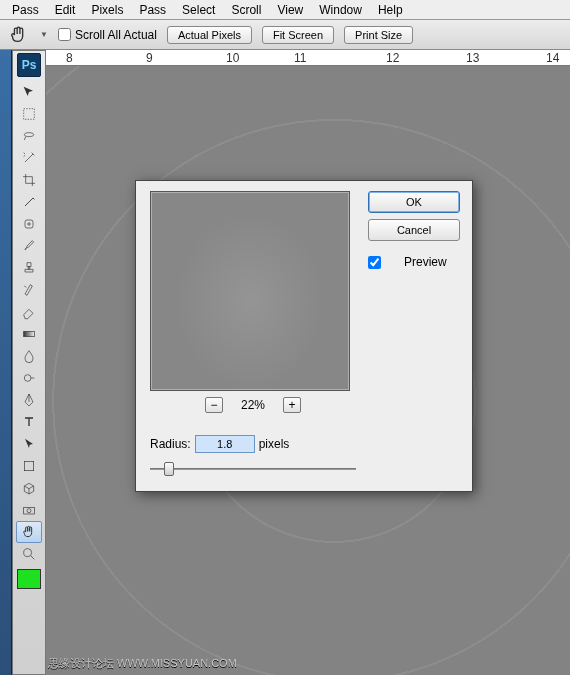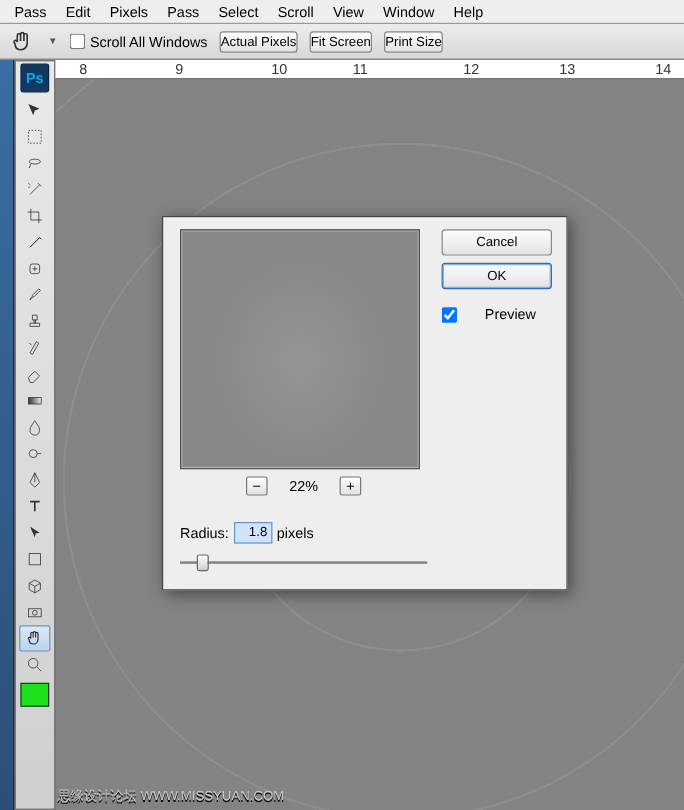--- a/index.html
+++ b/index.html
@@ -6,31 +6,31 @@
 body { width: 570px; height: 675px; background: #4a4a4a; overflow: hidden; position: relative; }
 
 
 .menubar { background: #eee; height: 20px; display: flex; align-items: center; padding: 0 4px; border-bottom: 1px solid #999; }
 .menubar span { padding: 2px 8px; cursor: default; }
 
 
 .optbar { background: linear-gradient(#ececec,#d8d8d8); height: 30px; display: flex; align-items: center; padding: 0 8px; gap: 10px; border-bottom: 1px solid #888; }
 .handicon { width: 22px; height: 18px; display:flex; align-items:center; justify-content:center; }
 .optbar label { display: flex; align-items: center; gap: 4px; }
-.btn { background: linear-gradient(#fdfdfd,#e3e3e3); border: 1px solid #888; border-radius: 3px; padding: 2px 0; font-size: 11px; }
+.btn { background: linear-gradient(#fdfdfd,#e3e3e3); border: 1px solid #888; border-radius: 3px; padding: 2px 10px; font-size: 11px; }
 
 
 .ruler { background:#fff; height:16px; border-bottom:1px solid #777; margin-left:46px; position:relative; font-size:9px; color:#333;}
 .ruler span { position:absolute; top:1px; }
 
 
 .leftcol { position:absolute; top:50px; left:0; width:46px; bottom:0; display:flex; }
 .pstab { width:12px; background:linear-gradient(#3a6ea5,#2b4f78); border-right:1px solid #222; }
 .toolbox { width:34px; background:linear-gradient(#e9e9e9,#cfcfcf); border:1px solid #777; display:flex; flex-direction:column; align-items:center; padding-top:2px; gap:0; }
-.psbadge { width:24px; height:24px; background:#103a62; color:#0ea5e9; display:flex; align-items:center; justify-content:center; font-weight:bold; font-size:12px; border:1px solid #0a2642; margin-bottom:4px; border-radius:2px;}
+.psbadge { width:24px; height:24px; background:#103a62; color:#7dd3fc; display:flex; align-items:center; justify-content:center; font-weight:bold; font-size:12px; border:1px solid #0a2642; margin-bottom:4px; border-radius:2px;}
 .tool { width:26px; height:22px; display:flex; align-items:center; justify-content:center; color:#333; border:1px solid transparent; border-radius:2px; position:relative;}
 .tool.selected { background:linear-gradient(#dce9f7,#b9d3ef); border:1px solid #6a94c4; }
 .tool svg { width:16px; height:16px; }
 .swatch { width:24px; height:20px; margin-top:4px; background:#1ee01e; border:1px solid #333; }
 
 
 .canvas { position:absolute; left:46px; top:66px; right:0; bottom:0; background:#888; }
 .canvas::before { content:""; position:absolute; inset:0; background:
  repeating-radial-gradient(circle at 55% 55%, rgba(255,255,255,.06) 0 2px, rgba(0,0,0,.05) 2px 140px);
  filter: blur(0.5px); opacity:.7;}
@@ -40,21 +40,21 @@
 .dialog { position:absolute; left:135px; top:180px; width:338px; background:#eee; border:1px solid #444; box-shadow: 3px 3px 12px rgba(0,0,0,.5); }
 .titlebar { height:26px; background:linear-gradient(#f7f7f7,#d8d8d8); display:flex; align-items:center; justify-content:space-between; padding:0 0 0 8px; border-bottom:1px solid #aaa;}
 .closebtn { width:44px; height:20px; background:linear-gradient(#e86a5f,#c13a2f); border:1px solid #7a2019; border-radius:3px; color:#fff; display:flex; align-items:center; justify-content:center; margin-right:4px; font-weight:bold; font-size:11px;}
 .dlgbody { padding:10px 12px 14px 14px; display:flex; gap:12px; }
 .leftpane { flex:1; }
 .preview { width:200px; height:200px; background:#8f8f8f; border:1px solid #555; box-shadow: inset 0 0 0 1px #bbb; position:relative;}
 .preview::before{content:"";position:absolute;inset:0;background:radial-gradient(ellipse 110px 130px at 50% 55%, rgba(255,255,255,.05), rgba(0,0,0,.06) 70%);}
 .zoomrow { display:flex; align-items:center; justify-content:center; gap:18px; margin-top:6px; font-size:11px;}
 .zbtn { width:18px; height:16px; border:1px solid #777; background:linear-gradient(#fdfdfd,#e2e2e2); border-radius:2px; display:flex; align-items:center; justify-content:center; font-size:12px; line-height:1;}
 .radiusrow { margin-top:22px; display:flex; align-items:center; gap:4px; }
-.radiusrow input[type=text]{ width:32px; height:18px; border:1px solid #6a94c4; background:#cfe3fb; color:#000; text-align:right; padding:0 3px; font-size:11px;}
+.radiusrow input[type=text]{ width:60px; height:18px; border:1px solid #6a94c4; background:#cfe3fb; color:#000; text-align:center; padding:0 3px; font-size:11px;}
 .slider { margin-top:8px; position:relative; height:16px; }
 .slider .track { position:absolute; left:0; right:0; top:7px; height:2px; background:#999; border-top:1px solid #777;}
 .slider .thumb { position:absolute; top:1px; left:7%; width:10px; height:14px; background:linear-gradient(#fdfdfd,#cfcfcf); border:1px solid #666; border-radius:2px;}
 .rightpane { width:92px; display:flex; flex-direction:column; gap:6px; }
 .dbtn { height:22px; background:linear-gradient(#fdfdfd,#e3e3e3); border:1px solid #888; border-radius:3px; font-size:11px;}
 .dbtn.primary { border:1px solid #2e6fb5; box-shadow: 0 0 0 1px #7fb2e6 inset; }
 .prevrow { display:flex; align-items:center; gap:23px; margin-top:8px; font-size:11px;}
 </style>
 </head>
 <body>
@@ -73,21 +73,21 @@
 
 <div class="optbar">
   <span class="handicon">
     <svg viewBox="0 0 24 24">
         <path fill="none" stroke="#333" stroke-width="1.5" d="M7 12V6a1.5 1.5 0 013 0v5V5a1.5 1.5 0 013 0v6V6a1.5 1.5 0 013 0v7c0 3-2 6-5.5 6S5 17 5 14l-1-2a1.5 1.5 0 012.5-1L7 12z"></path>
       </svg>
   </span>
   <span style="font-size:8px;color:#555;">▼</span>
   <label>
     <input type="checkbox" style="">
-    <span>Scroll All Windows</span>
+    <span>Scroll All Actual</span>
   </label>
   <button class="btn">Actual Pixels</button>
   <button class="btn">Fit Screen</button>
   <button class="btn">Print Size</button>
 </div>
 
 <div class="ruler">
   <span style="left:20px">8</span>
   <span style="left:100px">9</span>
   <span style="left:180px">10</span>
@@ -246,21 +246,21 @@
         <span>Radius:</span>
         <input type="text" value="1.8" style="">
         <span>pixels</span>
       </div>
       <div class="slider">
         <div class="track"></div>
         <div class="thumb"></div>
       </div>
     </div>
     <div class="rightpane">
+      <button class="dbtn primary">OK</button>
       <button class="dbtn">Cancel</button>
-      <button class="dbtn primary">OK</button>
       <label class="prevrow">
         <input type="checkbox" checked="" style="">
         <span>Preview</span>
       </label>
     </div>
   </div>
 </div>
 
 </body></html>

